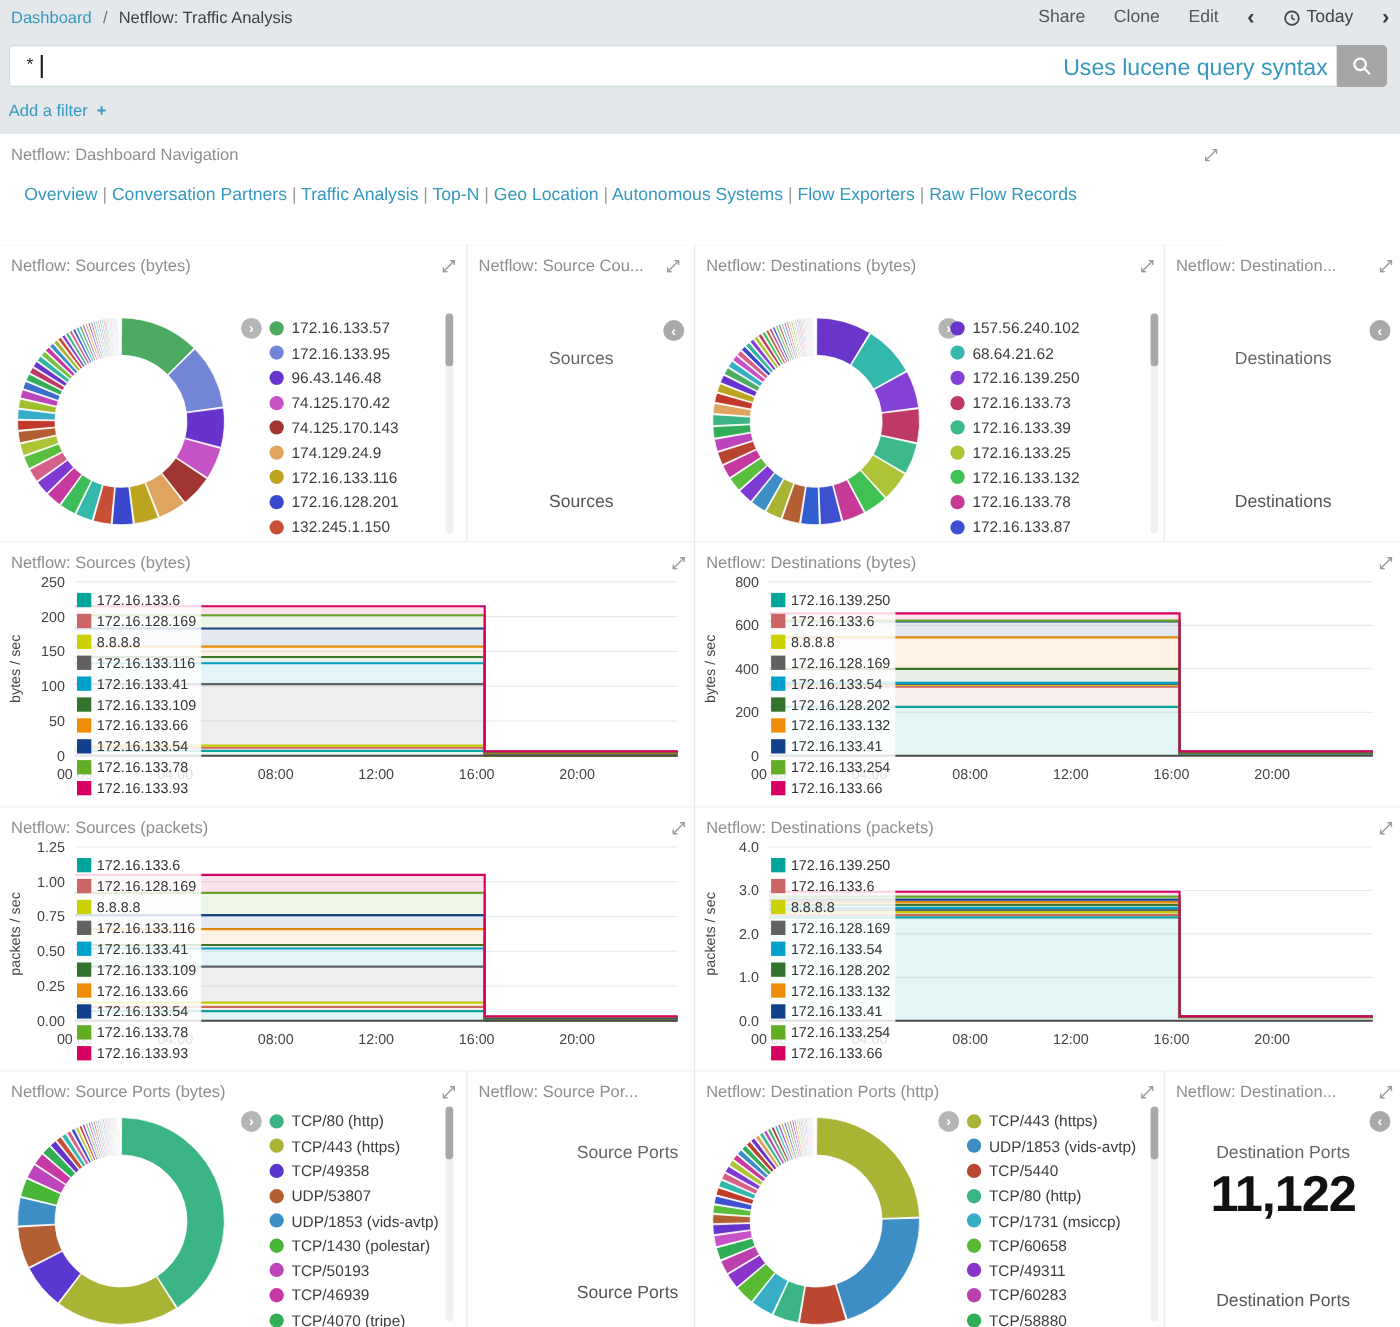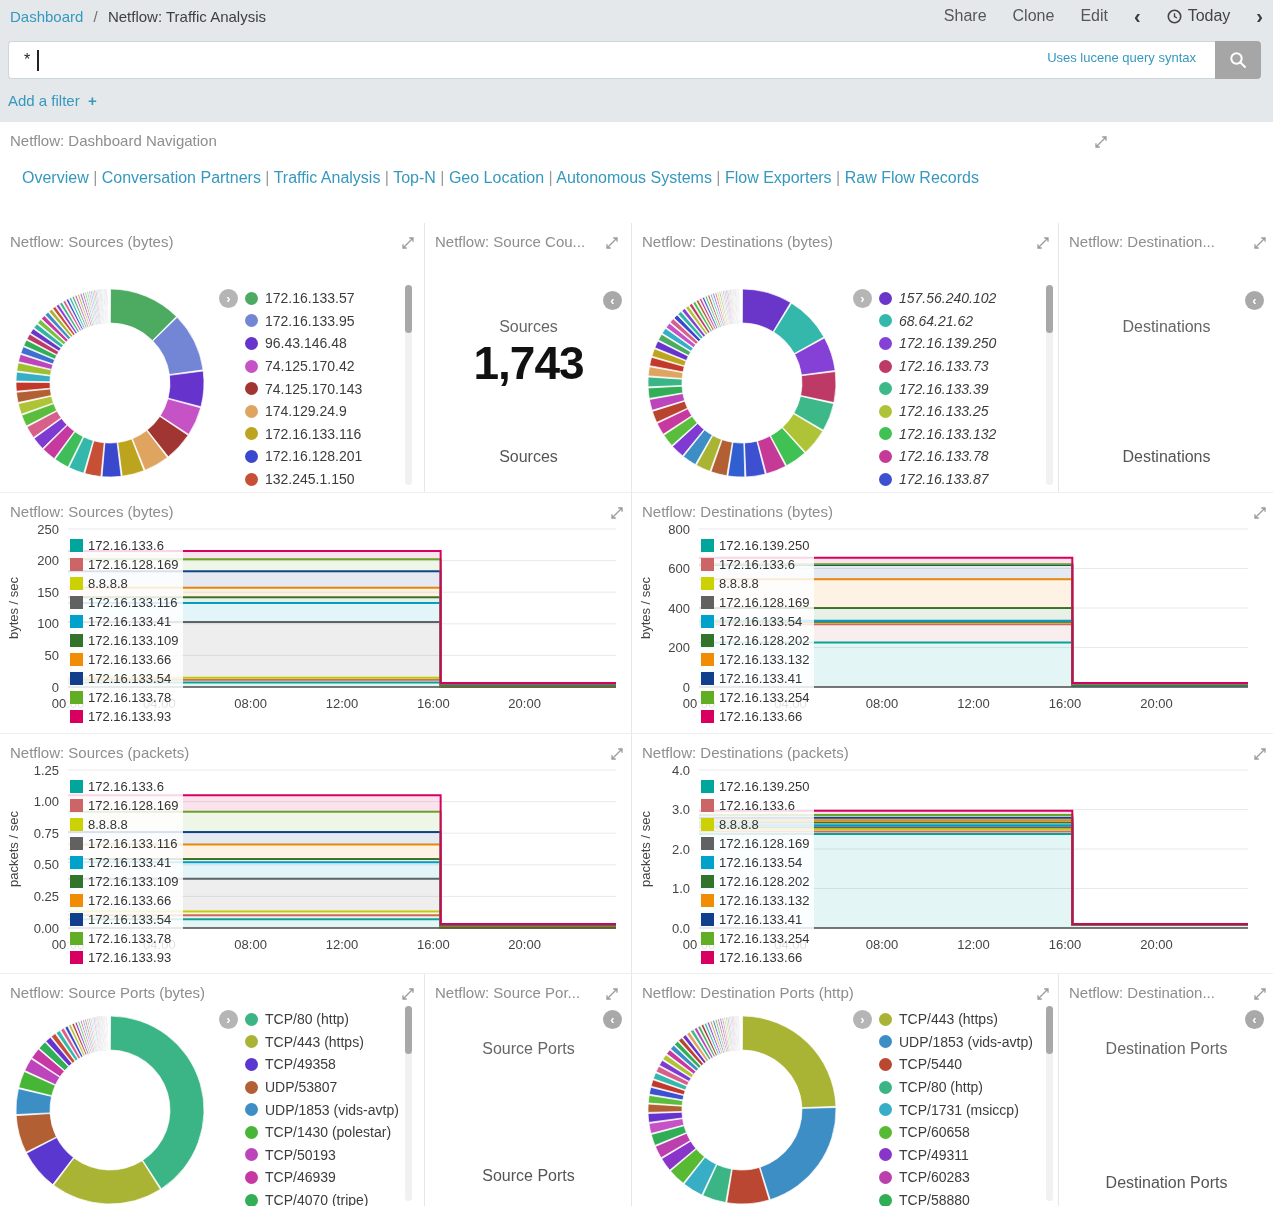--- a/index.html
+++ b/index.html
@@ -12,21 +12,21 @@
   #crumb-sep{color:#6d6d6d;margin:0 6px;}
   #top-actions{position:absolute;right:10px;top:7px;display:flex;align-items:center;gap:26px;color:#565656;font-size:16px;}
   .tchev{font-size:20px;font-weight:bold;color:#3c3c3c;line-height:16px;}
   #today-btn{display:flex;align-items:center;gap:6px;color:#444;}
   #query-row{position:absolute;left:8px;right:12px;top:41px;height:38px;display:flex;}
   #query-box{flex:1;background:#fff;border:1px solid #cdd7db;border-right:none;border-radius:4px 0 0 4px;
      position:relative;display:flex;align-items:center;}
   #query-input{border:none;outline:none;font-size:16px;color:#222;margin-left:15px;width:40%;
      font-family:"Liberation Sans",sans-serif;background:transparent;padding:0;}
   #caret{position:absolute;left:28px;top:8px;width:1.5px;height:21px;background:#222;}
-  #query-hint{position:absolute;right:19px;top:8px;font-size:13px;}
+  #query-hint{position:absolute;right:8px;top:8px;font-size:21px;}
   #search-btn{width:46px;background:#a6a6a6;border:none;border-radius:0 4px 4px 0;display:flex;
      align-items:center;justify-content:center;cursor:pointer;}
   #filter-row{position:absolute;left:8px;top:92px;font-size:15px;}
   #filter-plus{font-weight:bold;margin-left:4px;}
   
   #dash{position:absolute;top:122px;left:0;width:1273px;height:1084px;background:#fff;}
   .panel{position:absolute;background:#fff;overflow:hidden;}
   .sep-l{border-left:1px solid #e7e7e7;}
   .sep-t{border-top:1px solid #eeeeee;}
   .ptitle{position:absolute;top:10px;left:10px;font-size:15px;color:#8e8e8e;white-space:nowrap;}
@@ -224,21 +224,20 @@
     <div class="ptitle">Netflow: Source Cou...</div>
     <span class="expand" style="right:14px;">
       <svg width="12" height="12" viewBox="0 0 12 12">
           <path d="M1 11 L11 1 M7.2 1 H11 V4.8 M1 7.2 V11 H4.8" stroke="#9b9b9b" fill="none" stroke-width="1.3"></path>
         </svg>
     </span>
     <span class="circbtn" style="right:10px;top:68px;background:#a9a9a9;">
       <span>‹</span>
       </span>
     <div class="kicker" style="top:95px;">Sources</div>
-    <div class="bigval" id="val-sources" style="top: 113px; color: rgb(17, 17, 17);">1,743</div>
     <div class="footerlbl" style="top:225px;">Sources</div>
   </div>
 
   <div class="panel sep-l" style="left:631px;top:101px;width:427px;height:269px;">
     <div class="ptitle">Netflow: Destinations (bytes)</div>
     <span class="expand" style="right:10px;">
       <svg width="12" height="12" viewBox="0 0 12 12">
           <path d="M1 11 L11 1 M7.2 1 H11 V4.8 M1 7.2 V11 H4.8" stroke="#9b9b9b" fill="none" stroke-width="1.3"></path>
         </svg>
     </span>
@@ -300,21 +299,21 @@
         <path d="M92.42432491861597,6.3057678025947155 A94,94 0 0 1 92.96520418918723,6.2636055317884 L95.50970480160888,40.1682588500777 A60,60 0 0 0 95.16446271401018,40.19517093782641 Z" fill="#3CB889" stroke="#fff" stroke-width="0.7"></path>
         <path d="M93.3761724177383,6.233668578959168 A94,94 0 0 1 93.88136014818181,6.1993483691944675 L96.09448520096711,40.127243639911356 A60,60 0 0 0 95.77202494749253,40.14915015678245 Z" fill="#3A48CE" stroke="#fff" stroke-width="0.7"></path>
         <path d="M94.2642361838175,6.175157802184543 A94,94 0 0 1 94.73361457294764,6.147641561153449 L96.63847738698786,40.09423929435327 A60,60 0 0 0 96.33887415988352,40.111802852458226 Z" fill="#C653C6" stroke="#fff" stroke-width="0.7"></path>
         <path d="M95.08831537810376,6.128410292703421 A94,94 0 0 1 95.52178996734841,6.106732749874666 L97.14156806426494,40.06812728715404 A60,60 0 0 0 96.86488215623643,40.08196401661921 Z" fill="#5BBD3E" stroke="#fff" stroke-width="0.7"></path>
         <path d="M95.84824952138364,6.091731099102304 A94,94 0 0 1 96.24574588955774,6.075000260451276 L97.60366758907941,40.04787250667103 A60,60 0 0 0 97.34994650301083,40.05855176538445 Z" fill="#B8442F" stroke="#fff" stroke-width="0.7"></path>
         <path d="M96.5439126890408,6.063556270747469 A94,94 0 0 1 96.90537339531734,6.050953777179885 L98.02470642254298,40.032523687561635 A60,60 0 0 0 97.793986822792,40.040567832392 Z" fill="#2FB5A0" stroke="#fff" stroke-width="0.7"></path>
       </svg>
     <span class="circbtn" style="left:221px;top:66px;">
       <span>›</span>
       </span>
-    <div class="pleg" id="pleg-dstb" style="left:247px;top:64px;font-style:italic;">
+    <div class="pleg" id="pleg-dstb" style="left:232px;top:64px;">
         <div class="li">
           <span class="dot" style="background: rgb(106, 53, 201);"></span>
           <span class="lbl">157.56.240.102</span>
         </div>
         <div class="li">
           <span class="dot" style="background: rgb(53, 184, 172);"></span>
           <span class="lbl">68.64.21.62</span>
         </div>
         <div class="li">
           <span class="dot" style="background: rgb(133, 64, 214);"></span>
@@ -816,21 +815,21 @@
         <div class="li">
           <span class="dot" style="background: rgb(49, 174, 86);"></span>
           <span class="lbl">TCP/4070 (tripe)</span>
         </div>
       </div>
     <div class="vtrack" style="left:405px;top:32px;height:195px;">
       <div class="vthumb"></div>
       </div>
   </div>
 
-  <div class="panel sep-t sep-l" style="left:424px;top:851px;width:207px;height:233px;">
+  <div class="panel sep-t sep-l" style="left:424px;top:851px;width:207px;height:233px;padding-left:28px;">
     <div class="ptitle">Netflow: Source Por...</div>
     <span class="expand" style="right:14px;">
       <svg width="12" height="12" viewBox="0 0 12 12">
           <path d="M1 11 L11 1 M7.2 1 H11 V4.8 M1 7.2 V11 H4.8" stroke="#9b9b9b" fill="none" stroke-width="1.3"></path>
         </svg>
     </span>
     <span class="circbtn" style="right:10px;top:36px;background:#a9a9a9;">
       <span>‹</span>
       </span>
     <div class="kicker" style="top:66px;">Source Ports</div>
@@ -946,16 +945,17 @@
     <div class="ptitle">Netflow: Destination...</div>
     <span class="expand" style="right:8px;">
       <svg width="12" height="12" viewBox="0 0 12 12">
           <path d="M1 11 L11 1 M7.2 1 H11 V4.8 M1 7.2 V11 H4.8" stroke="#9b9b9b" fill="none" stroke-width="1.3"></path>
         </svg>
     </span>
     <span class="circbtn" style="right:10px;top:36px;background:#a9a9a9;">
       <span>‹</span>
       </span>
     <div class="kicker" style="top:66px;">Destination Ports</div>
+    <div class="bigval" id="val-dst-ports" style="top: 84px; color: rgb(17, 17, 17);">11,122</div>
     <div class="footerlbl" style="top:200px;">Destination Ports</div>
   </div>
 
 </div>
 
 </body></html>

